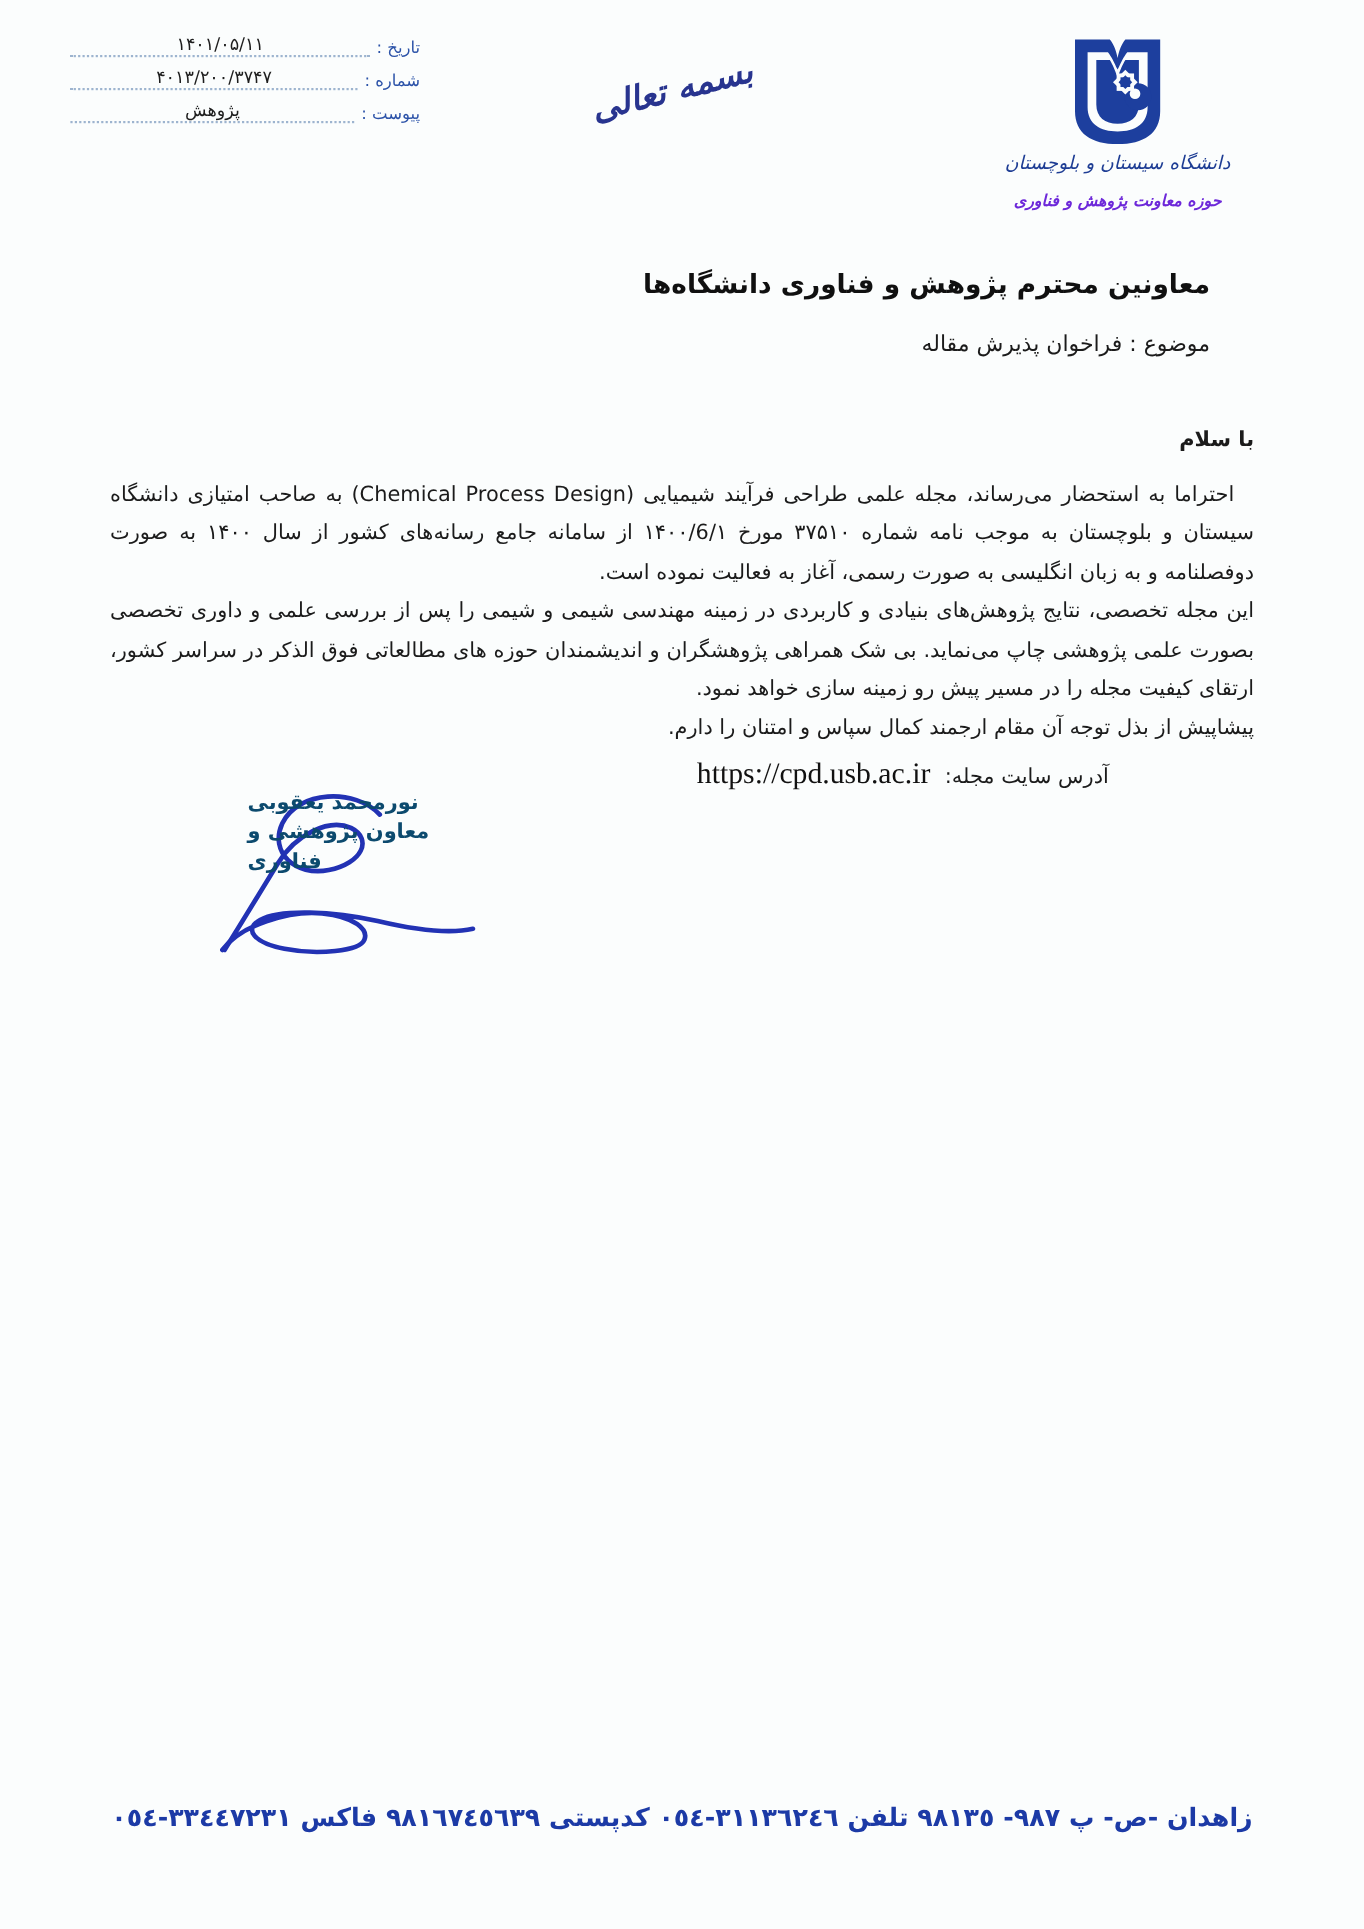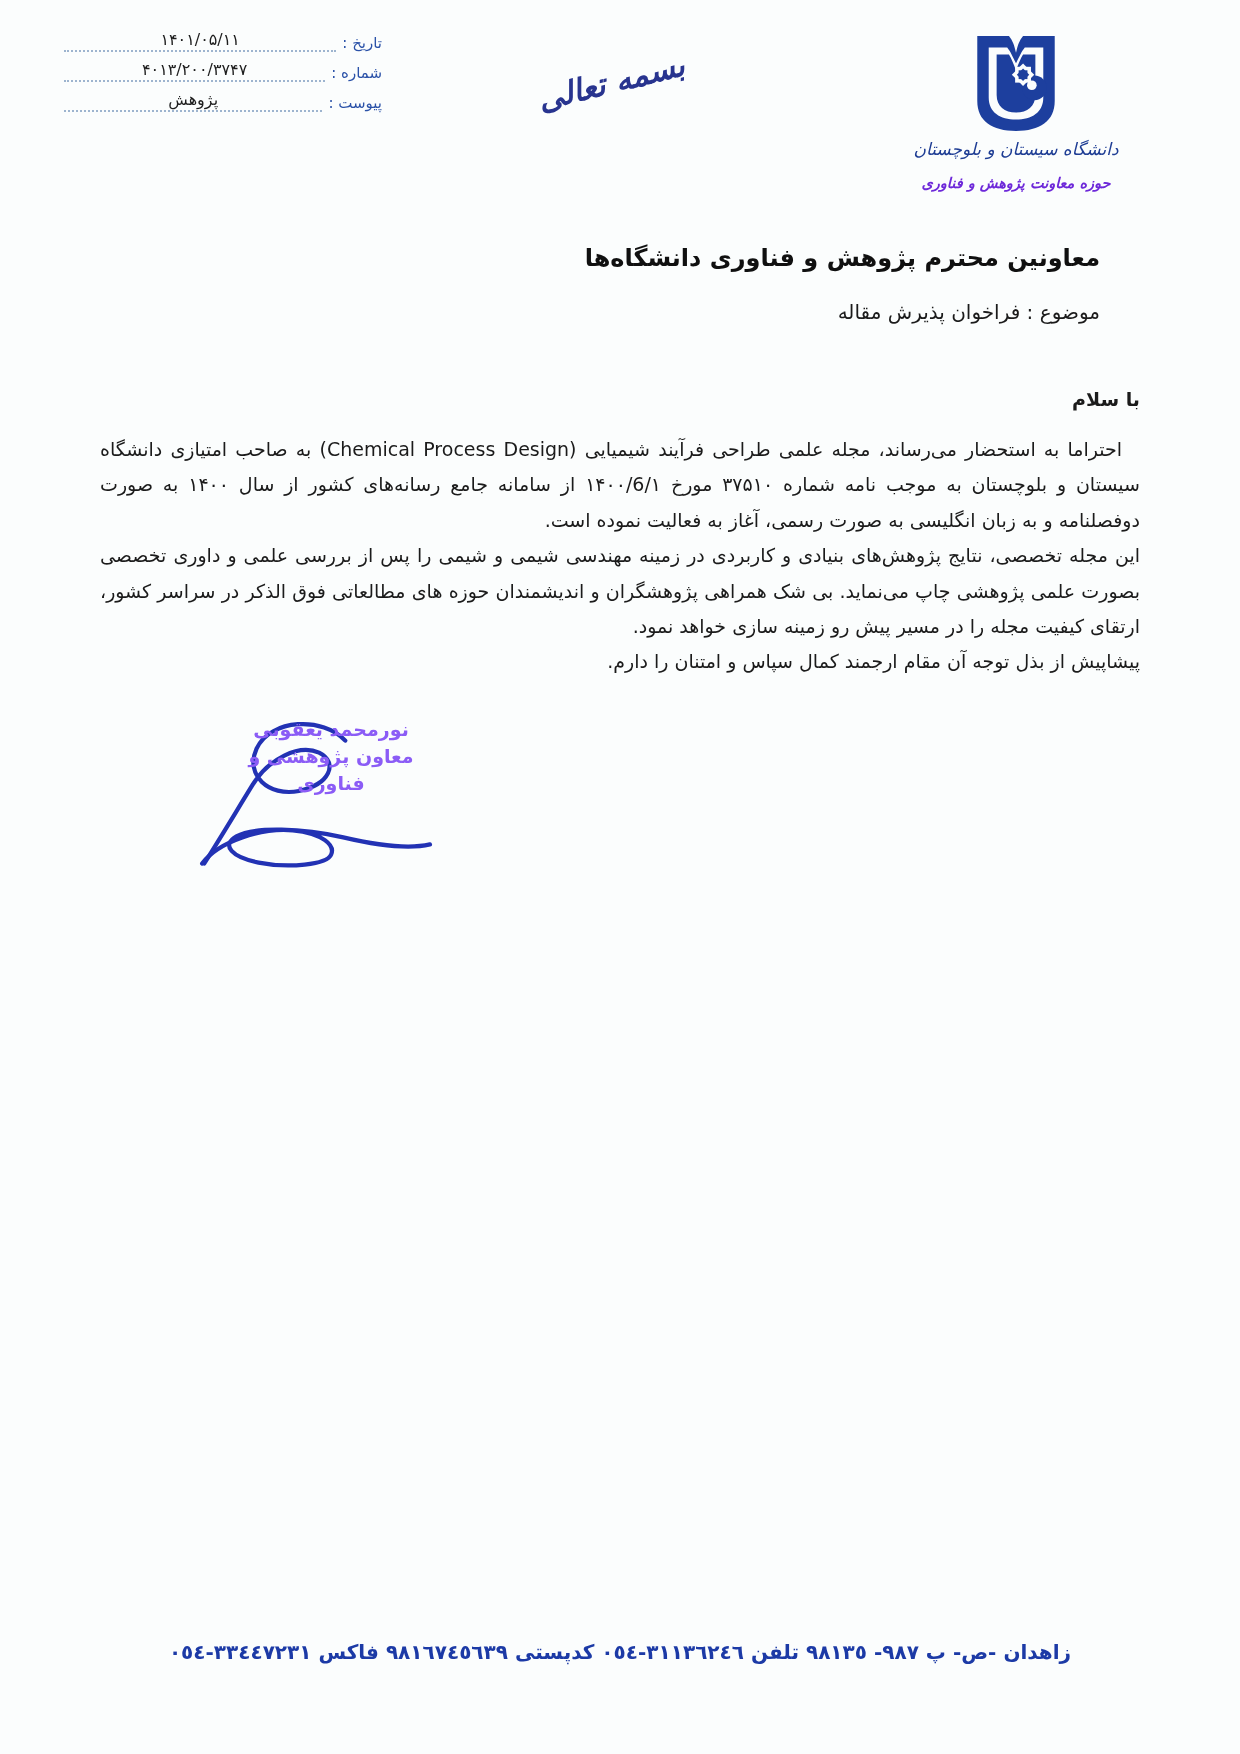--- a/index.html
+++ b/index.html
@@ -39,27 +39,27 @@
   .body-text p { margin:0; }
   .body-text p.indent { text-indent:18px; }
 
   .website { position:absolute; right:232px; top:688px; direction:rtl; white-space:nowrap; }
   .website .lbl { font-size:19px; vertical-align:baseline; }
   .website .url { font-family:"Liberation Serif", serif; font-size:27px; color:#111;
                   vertical-align:baseline; margin-right:8px; direction:ltr; unicode-bidi:embed; }
 
   
   .sig-block { position:absolute; left:225px; top:716px; width:212px; direction:rtl;
-               text-align:center; font-weight:bold; font-size:19px; line-height:27px;
-               color:#8b5cf6; z-index:2; }
+               text-align:left; font-weight:bold; font-size:19px; line-height:27px;
+               color:#0c4a6e; z-index:2; }
   .sig-ink { position:absolute; left:184px; top:712px; width:252px; height:162px; z-index:1; }
 
   
   .footer { position:absolute; left:0; right:0; top:1640px; text-align:center; direction:rtl;
-            color:#1c3aa6; font-weight:bold; font-size:20px; letter-spacing:0.5px; }
+            color:#1c3aa6; font-weight:bold; font-size:23px; letter-spacing:0.5px; }
 </style>
 </head>
 <body>
 
 <div class="page">
 
   <div class="meta">
     <div class="meta-row">
       <span class="meta-label">تاریخ :</span>
       <span class="meta-line">۱۴۰۱/۰۵/۱۱</span>
@@ -99,20 +99,24 @@
   <div class="recipient-title">معاونین محترم پژوهش و فناوری دانشگاه‌ها</div>
   <div class="subject-line">موضوع : فراخوان پذیرش مقاله</div>
   <div class="salutation">با سلام</div>
 
   <div class="body-text">
     <p class="indent">احتراما به استحضار می‌رساند، مجله علمی طراحی فرآیند شیمیایی (Chemical Process Design) به صاحب امتیازی دانشگاه سیستان و بلوچستان به موجب نامه شماره ۳۷۵۱۰ مورخ ۱۴۰۰/6/۱ از سامانه جامع رسانه‌های کشور از سال ۱۴۰۰ به صورت دوفصلنامه و به زبان انگلیسی به صورت رسمی، آغاز به فعالیت نموده است.</p>
     <p>این مجله تخصصی، نتایج پژوهش‌های بنیادی و کاربردی در زمینه مهندسی شیمی و شیمی را پس از بررسی علمی و داوری تخصصی بصورت علمی پژوهشی چاپ می‌نماید. بی شک همراهی پژوهشگران و اندیشمندان حوزه های مطالعاتی فوق الذکر در سراسر کشور، ارتقای کیفیت مجله را در مسیر پیش رو زمینه سازی خواهد نمود.</p>
     <p>پیشاپیش از بذل توجه آن مقام ارجمند کمال سپاس و امتنان را دارم.</p>
   </div>
 
+  <div class="website">
+    <span class="lbl">آدرس سایت مجله:</span>
+    <span class="url">https://cpd.usb.ac.ir</span>
+  </div>
 
   <div class="sig-block">
     <div>نورمحمد یعقوبی</div>
     <div>معاون پژوهشی و فناوری</div>
   </div>
   <div class="sig-ink">
     <svg viewBox="0 0 250 160" width="252" height="162" aria-hidden="true">
       <g fill="none" stroke="#2232b4" stroke-width="4.2" stroke-linecap="round" stroke-linejoin="round">
         <path d="M160,28 C138,4 86,6 72,36 C60,62 84,84 114,78 C144,72 154,50 134,40 C114,31 84,46 68,72 C52,98 34,128 20,150"></path>
         <path d="M18,150 C34,128 78,114 108,117 C138,120 150,132 146,141 C142,151 104,155 74,149 C48,144 36,132 52,123 C70,113 118,115 158,124 C192,132 222,136 244,131"></path>

